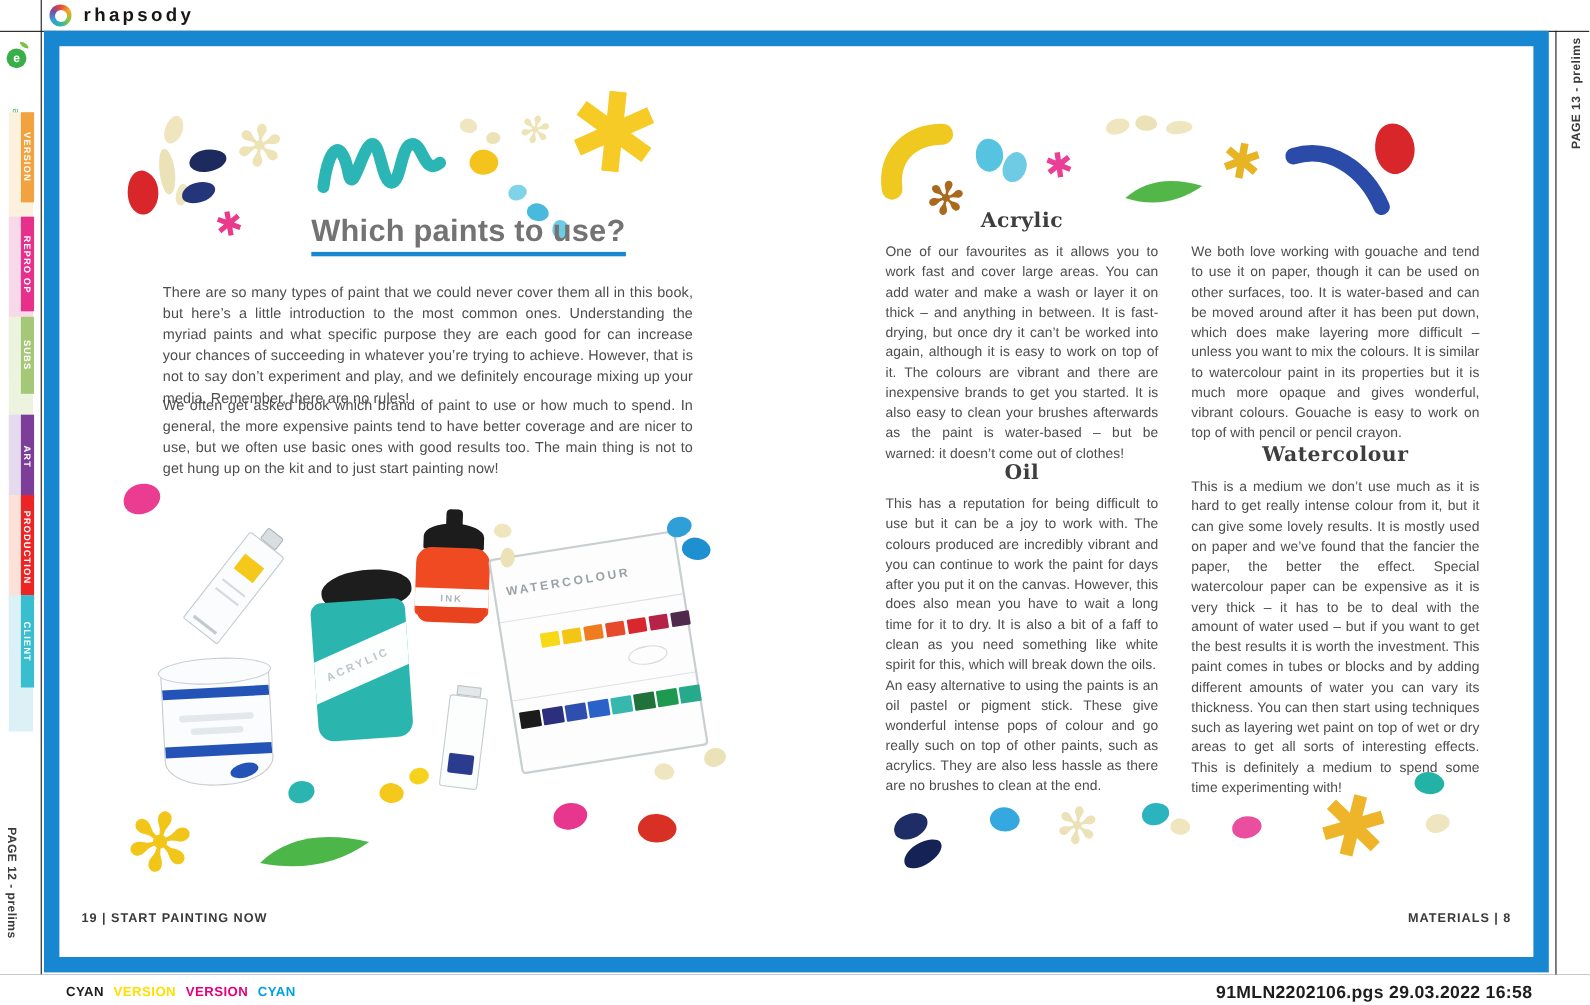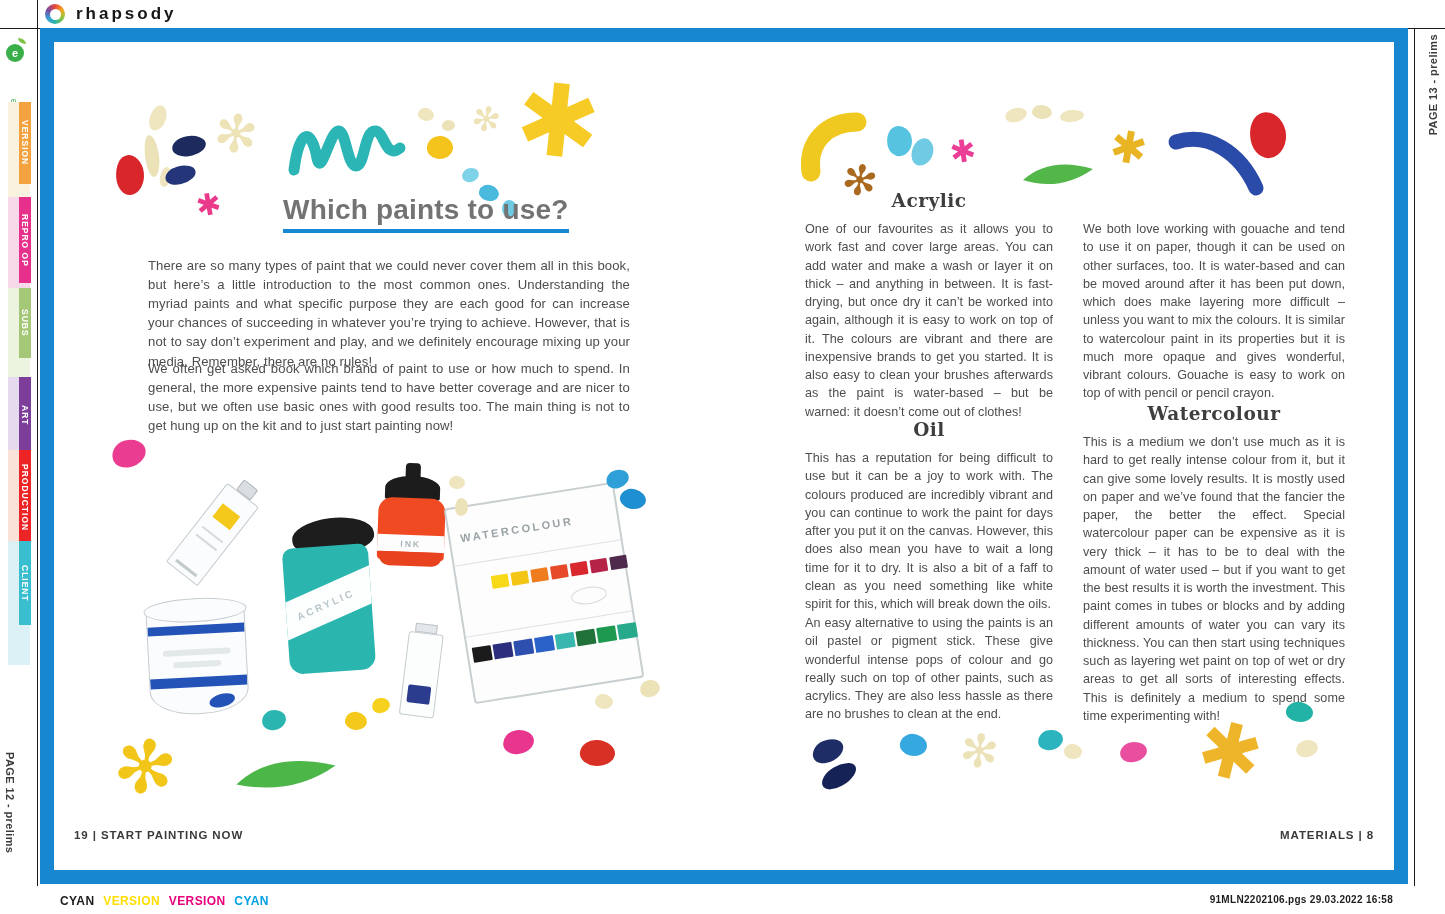--- a/index.html
+++ b/index.html
@@ -94,21 +94,21 @@
   .wc-row { position:absolute; display:flex; gap:3px; }
   .wc-pan { width:17px; height:13px; border-radius:1px; }
   .wc-oval { position:absolute; left:110px; top:98px; width:36px; height:17px; border:1.5px solid #d5dadc; border-radius:50%; }
 
   svg { display:block; overflow:visible; }
 
   
   .statusbar { position:absolute; left:0; top:886px; width:1445px; height:28px; background:#fff; }
   .plates { position:absolute; left:60px; top:8px; font-size:12px; font-weight:bold; letter-spacing:0.4px; }
   .plates span { margin-right:5px; }
-  .file-info { position:absolute; right:52px; top:8px; font-size:10px; font-weight:bold; color:#1d1d1b; letter-spacing:0.3px; }
+  .file-info { position:absolute; right:52px; top:8px; font-size:16px; font-weight:bold; color:#1d1d1b; letter-spacing:0.3px; }
 </style>
 </head>
 <body>
 
 <div class="screen">
 
   <div class="header">
     <div class="logo-ring"></div>
     <div class="logo-text">rhapsody</div>
   </div>

